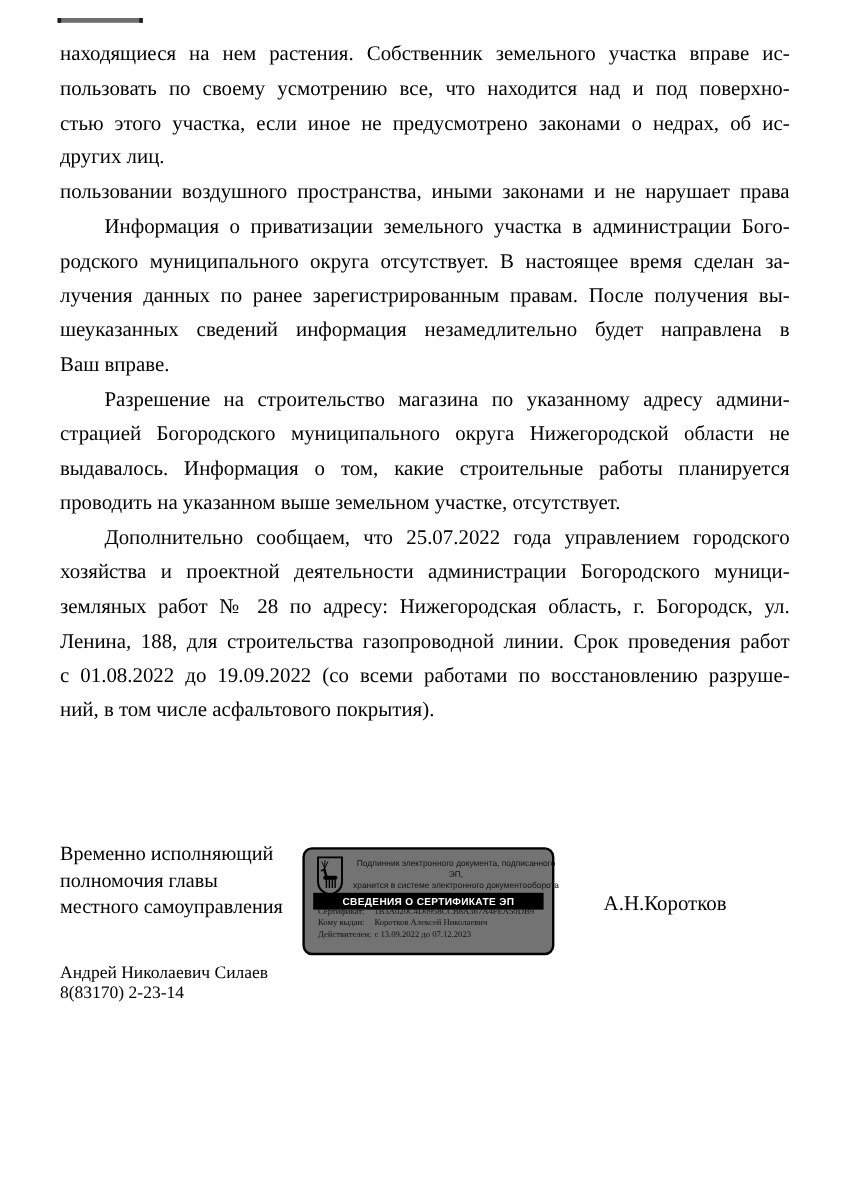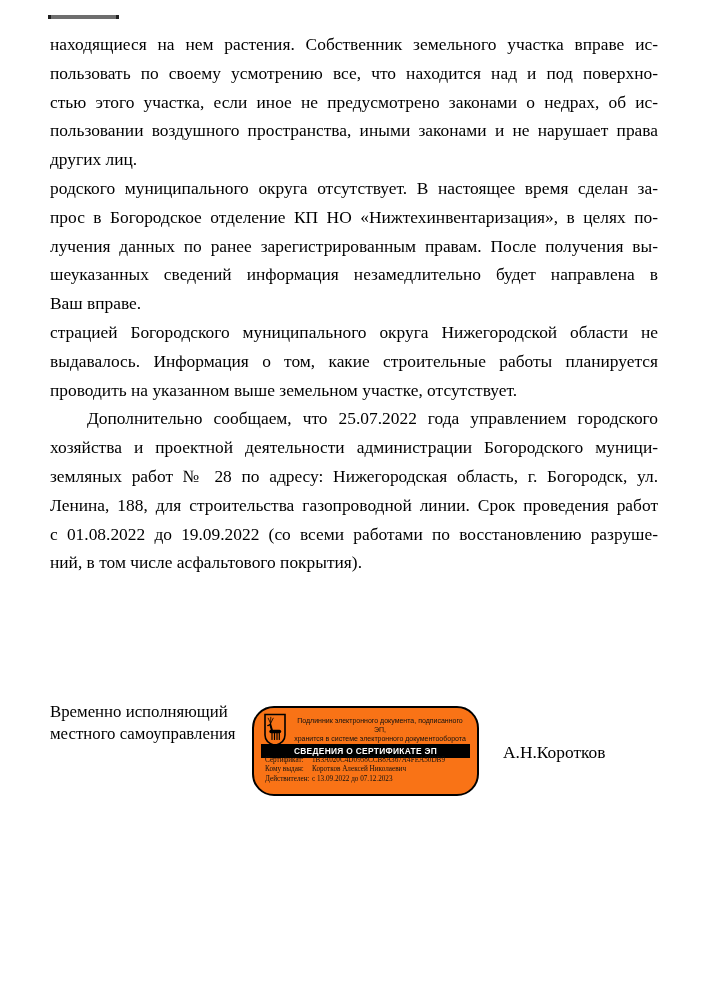--- a/index.html
+++ b/index.html
@@ -27,23 +27,23 @@
   }
   .sig-name {
     position:absolute; left:503px; top:742px; font-size:17.4px;
   }
   .contact {
     position:absolute; left:50px; top:803px;
     font-size:14.6px; line-height:17px;
   }
 
   .stamp {
-    position:absolute; left:252px; top:706px; width:227px; height:90px;
-    border:2.6px solid #000; border-radius:22px; box-sizing:border-box;
-    background:#f97316; font-family:"Liberation Sans", sans-serif;
+    position:absolute; left:252px; top:706px; width:210px; height:90px;
+    border:2.6px solid #000; border-radius:8px; box-sizing:border-box;
+    background:#737373; font-family:"Liberation Sans", sans-serif;
   }
   .stamp-icon { position:absolute; left:9px; top:5px; width:24px; height:34px; }
   .stamp-header {
     position:absolute; left:38px; top:8px; width:176px;
     font-size:7px; line-height:9.2px; text-align:center; color:#111;
   }
   .stamp-bar {
     position:absolute; left:7px; right:7px; top:36px; height:14px;
     background:#000; color:#fff; font-size:8.4px; font-weight:bold;
     text-align:center; line-height:14.5px; letter-spacing:0.3px;
@@ -59,47 +59,49 @@
 
 <div class="page">
 
   <div class="top-mark"></div>
 
   <div class="body-text">
       <div>
         <div class="line">находящиеся на нем растения. Собственник земельного участка вправе ис-</div>
         <div class="line">пользовать по своему усмотрению все, что находится над и под поверхно-</div>
         <div class="line">стью этого участка, если иное не предусмотрено законами о недрах, об ис-</div>
+        <div class="line last">других лиц.</div>
         <div class="line">пользовании воздушного пространства, иными законами и не нарушает права</div>
-        <div class="line last">других лиц.</div>
       </div>
       <div>
+        <div class="line first">Информация о приватизации земельного участка в администрации Бого-</div>
         <div class="line">родского муниципального округа отсутствует. В настоящее время сделан за-</div>
-        <div class="line">прос в Богородское отделение КП НО «Нижтехинвентаризация», в целях по-</div>
         <div class="line">лучения данных по ранее зарегистрированным правам. После получения вы-</div>
         <div class="line">шеуказанных сведений информация незамедлительно будет направлена в</div>
         <div class="line last">Ваш вправе.</div>
       </div>
       <div>
+        <div class="line first">Разрешение на строительство магазина по указанному адресу админи-</div>
         <div class="line">страцией Богородского муниципального округа Нижегородской области не</div>
         <div class="line">выдавалось. Информация о том, какие строительные работы планируется</div>
         <div class="line last">проводить на указанном выше земельном участке, отсутствует.</div>
       </div>
       <div>
         <div class="line first">Дополнительно сообщаем, что 25.07.2022 года управлением городского</div>
         <div class="line">хозяйства и проектной деятельности администрации Богородского муници-</div>
         <div class="line">земляных работ № 28 по адресу: Нижегородская область, г. Богородск, ул.</div>
         <div class="line">Ленина, 188, для строительства газопроводной линии. Срок проведения работ</div>
         <div class="line">с 01.08.2022 до 19.09.2022 (со всеми работами по восстановлению разруше-</div>
         <div class="line last">ний, в том числе асфальтового покрытия).</div>
       </div>
     </div>
 
   <div class="sig-position">
       <div>Временно исполняющий</div>
+      <div>полномочия главы</div>
       <div>местного самоуправления</div>
     </div>
 
   <div class="stamp">
     <svg class="stamp-icon" viewBox="0 0 24 34" xmlns="http://www.w3.org/2000/svg">
       <path d="M2,1.5 H22 V22 C22,27.5 17.5,31 12,32.5 C6.5,31 2,27.5 2,22 Z" fill="none" stroke="#000" stroke-width="1.6"></path>
       <g stroke="#000" fill="none" stroke-linecap="round">
         <line x1="8" y1="18.5" x2="16.5" y2="18.5" stroke-width="3.4"></line>
         <line x1="9" y1="20" x2="9" y2="26.5" stroke-width="1.2"></line>
         <line x1="11.5" y1="20" x2="11.5" y2="26.5" stroke-width="1.2"></line>
@@ -117,14 +119,18 @@
     <div class="stamp-bar">СВЕДЕНИЯ О СЕРТИФИКАТЕ ЭП</div>
     <div class="stamp-fields">
         <div><span class="f-label">Сертификат:</span><span>1B3A020C4D0958CCB8A367A4FEA50DB9</span></div>
         <div><span class="f-label">Кому выдан:</span><span>Коротков Алексей Николаевич</span></div>
         <div><span class="f-label">Действителен:</span><span>с 13.09.2022 до 07.12.2023</span></div>
       </div>
   </div>
 
   <div class="sig-name">А.Н.Коротков</div>
 
+  <div class="contact">
+    <div>Андрей Николаевич Силаев</div>
+    <div>8(83170) 2-23-14</div>
+  </div>
 
 </div>
 
 </body></html>

